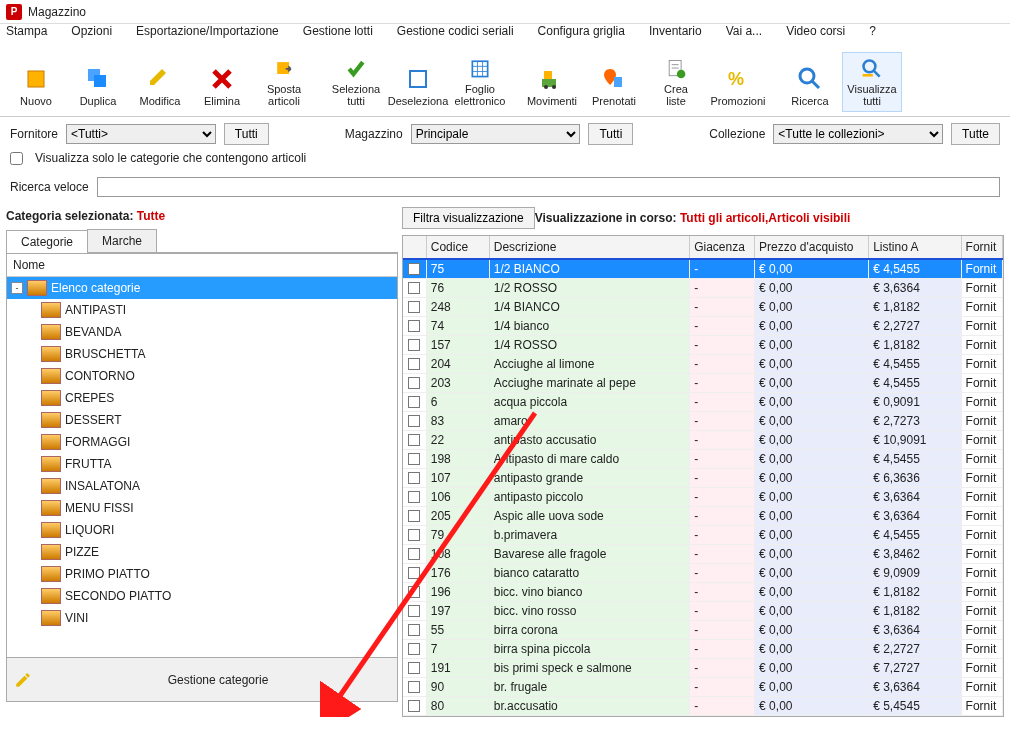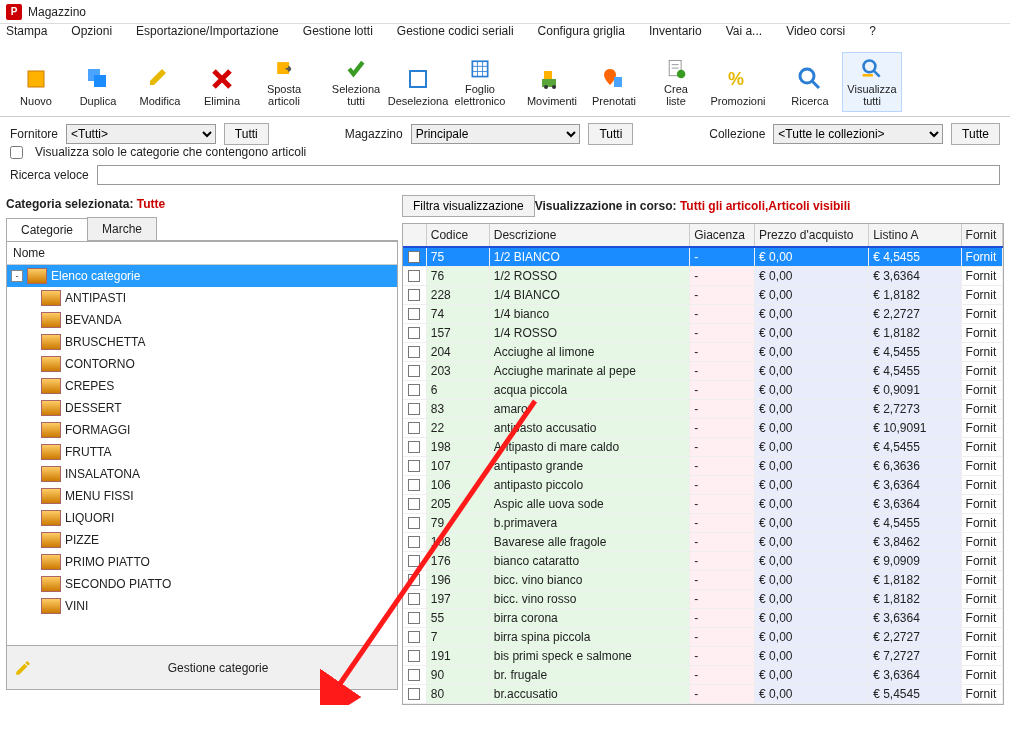--- a/index.html
+++ b/index.html
@@ -7,21 +7,21 @@
   .titlebar{height:24px;display:flex;align-items:center;padding:0 6px;background:#fff;border-bottom:1px solid #ddd;}
   .titlebar .icon{width:16px;height:16px;background:#c00;color:#fff;font-size:10px;display:flex;align-items:center;justify-content:center;border-radius:2px;margin-right:6px;font-weight:bold;}
   .menubar{height:24px;display:flex;align-items:flex-start;padding:0 6px;gap:24px;background:#fff;}
   .menubar span{cursor:default;}
   .toolbar{display:flex;align-items:flex-start;padding:4px 6px;gap:2px;border-bottom:1px solid #ccc;}
   .tbtn{width:60px;height:60px;display:flex;flex-direction:column;align-items:center;justify-content:flex-end;padding:4px 2px;border:1px solid transparent;}
   .tbtn.active{border:1px solid #b8d6fb;background:#eaf3fe;}
   .tbtn .lbl{font-size:11px;text-align:center;line-height:1.1;margin-top:2px;}
   .tbtn svg{width:28px;height:28px;}
   .tsep{width:8px;}
-  .filters{padding:6px 10px;display:flex;flex-direction:column;}
+  .filters{padding:6px 10px;display:flex;flex-direction:column;gap:6px;}
   .frow{display:flex;align-items:center;gap:8px;}
   .frow label{white-space:nowrap;}
   select{font:inherit;border:1px solid #999;height:20px;}
   .wbtn{border:1px solid #aaa;background:#f3f3f3;height:22px;padding:0 10px;font:inherit;cursor:default;}
   input[type=text]{font:inherit;border:1px solid #999;height:20px;padding:0 4px;}
   input[type=checkbox]{margin:0 4px 0 0;}
   .main{display:flex;padding:0 6px;gap:4px;}
   .left{width:392px;}
   .right{flex:1;min-width:0;}
   .catheader{padding:6px 0;font-weight:bold;}
@@ -353,21 +353,21 @@
             <div class="c c-desc">1/2 ROSSO</div>
             <div class="c c-gia">-</div>
             <div class="c c-prz">€ 0,00</div>
             <div class="c c-lis">€ 3,6364</div>
             <div class="c c-for">Fornit</div>
           </div>
           <div class="grow">
             <div class="c c-chk">
               <span class="box"></span>
             </div>
-            <div class="c c-cod">228</div>
+            <div class="c c-cod">248</div>
             <div class="c c-desc">1/4 BIANCO</div>
             <div class="c c-gia">-</div>
             <div class="c c-prz">€ 0,00</div>
             <div class="c c-lis">€ 1,8182</div>
             <div class="c c-for">Fornit</div>
           </div>
           <div class="grow">
             <div class="c c-chk">
               <span class="box"></span>
             </div>

